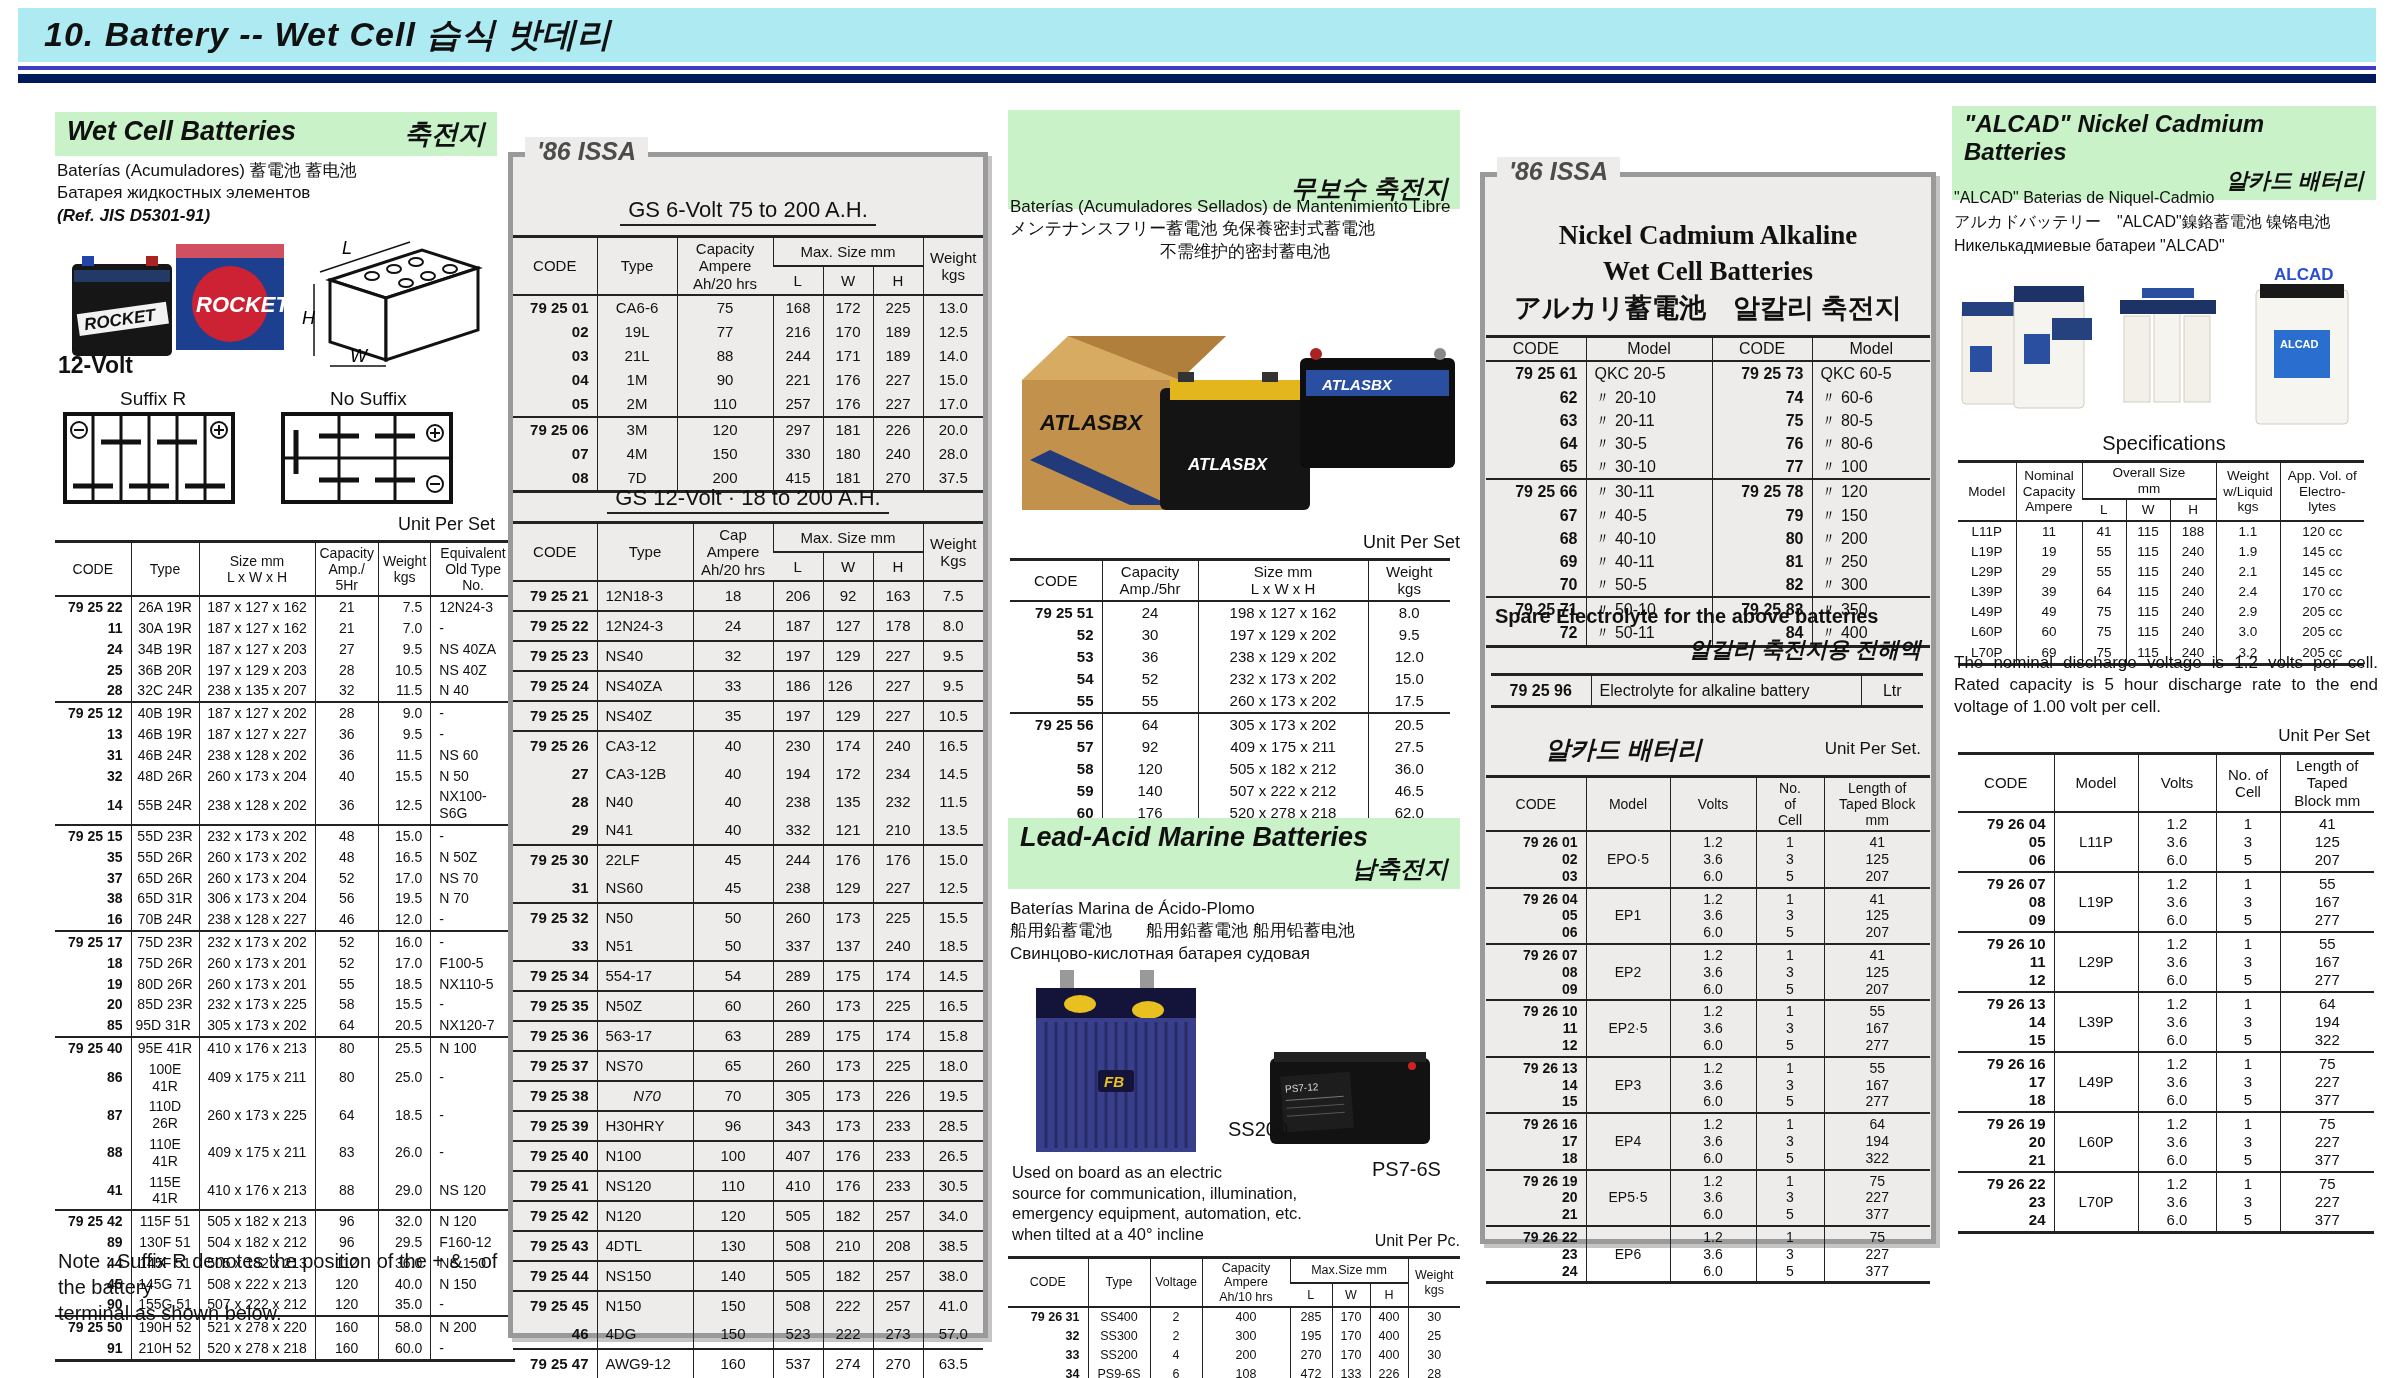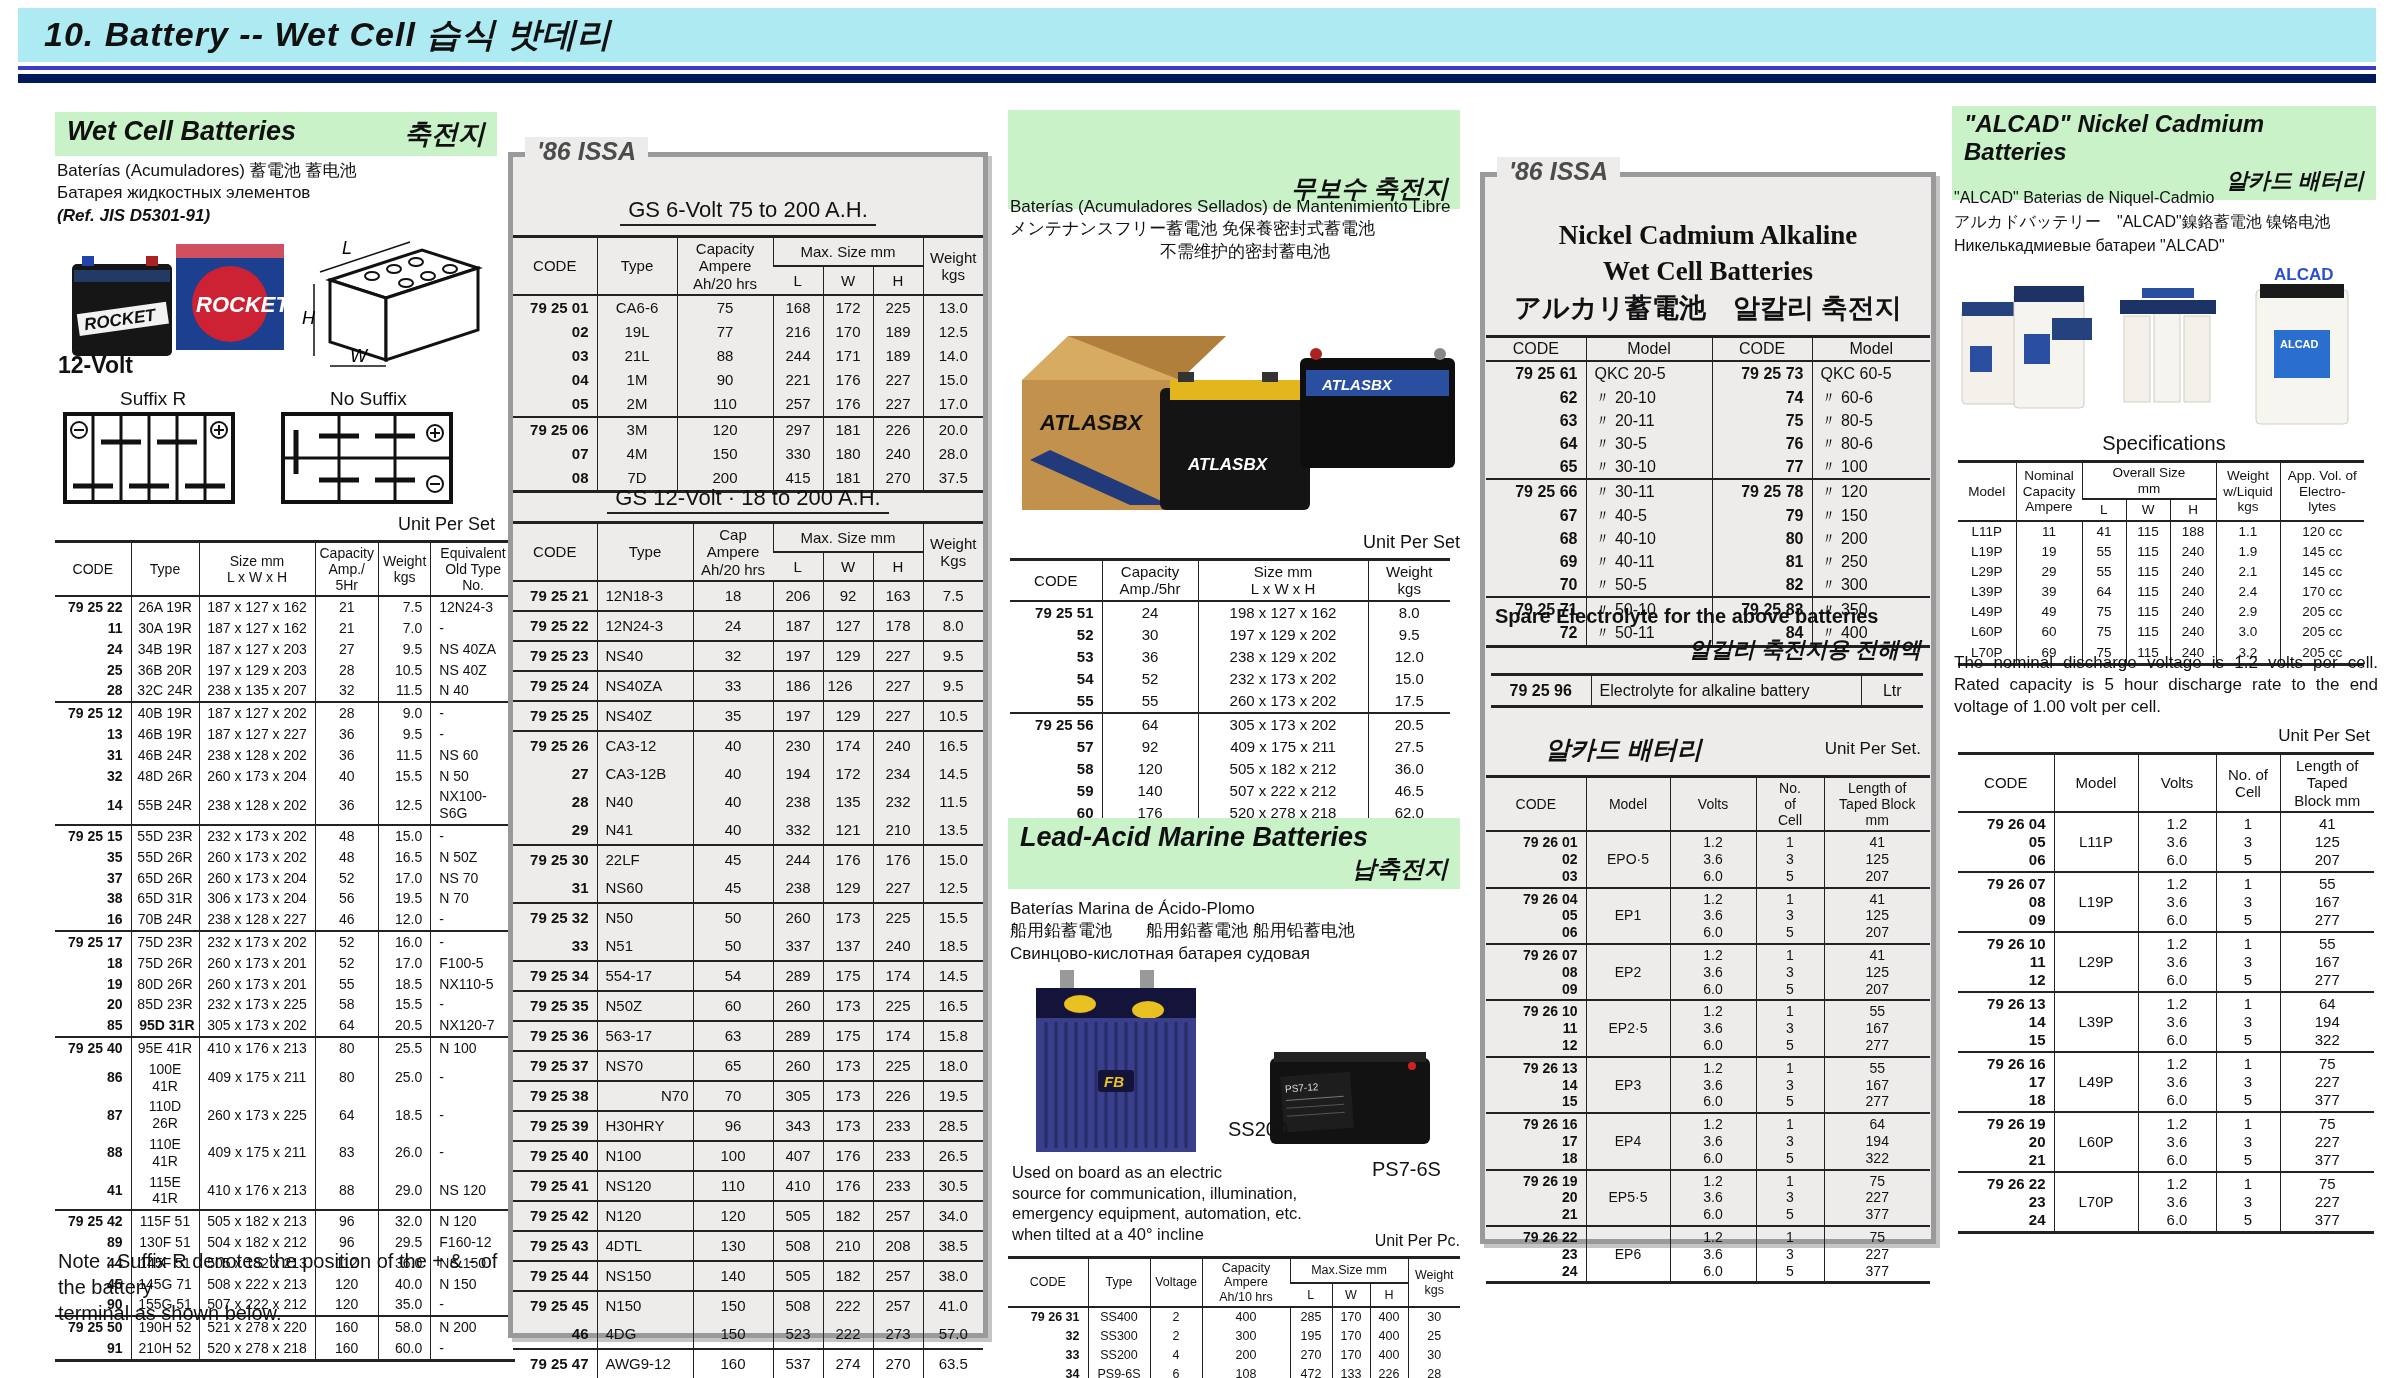--- a/index.html
+++ b/index.html
@@ -307,21 +307,21 @@
         <tr>
           <td class="b" style="text-align: right; padding-right: 8px;">20</td>
           <td style="text-align: center;">85D 23R</td>
           <td style="text-align: center;">232 x 173 x 225</td>
           <td style="text-align: center;">58</td>
           <td style="text-align: right; padding-right: 8px;">15.5</td>
           <td style="text-align: left; padding-left: 8px;">-</td>
         </tr>
         <tr>
           <td class="b" style="text-align: right; padding-right: 8px;">85</td>
-          <td style="text-align: right; font-weight: bold;">95D 31R</td>
+          <td style="text-align: left;">95D 31R</td>
           <td style="text-align: center;">305 x 173 x 202</td>
           <td style="text-align: center;">64</td>
           <td style="text-align: right; padding-right: 8px;">20.5</td>
           <td style="text-align: left; padding-left: 8px;">NX120-7</td>
         </tr>
         <tr class="group-start">
           <td class="b" style="text-align: right; padding-right: 8px;">79 25 40</td>
           <td style="text-align: center;">95E 41R</td>
           <td style="text-align: center;">410 x 176 x 213</td>
           <td style="text-align: center;">80</td>
@@ -711,21 +711,21 @@
             <td class="b" style="text-align: right; padding-right: 8px;">79 25 37</td>
             <td style="text-align: left; padding-left: 8px;">NS70</td>
             <td style="text-align: center;">65</td>
             <td style="text-align: center;">260</td>
             <td style="text-align: center;">173</td>
             <td style="text-align: center;">225</td>
             <td style="text-align: center;">18.0</td>
           </tr>
           <tr class="group-start">
             <td class="b" style="text-align: right; padding-right: 8px;">79 25 38</td>
-            <td style="text-align: right; padding-left: 8px;">N70</td>
+            <td style="text-align: center; padding-left: 8px; font-style: italic;">N70</td>
             <td style="text-align: center;">70</td>
             <td style="text-align: center;">305</td>
             <td style="text-align: center;">173</td>
             <td style="text-align: center;">226</td>
             <td style="text-align: center;">19.5</td>
           </tr>
           <tr class="group-start">
             <td class="b" style="text-align: right; padding-right: 8px;">79 25 39</td>
             <td style="text-align: left; padding-left: 8px;">H30HRY</td>
             <td style="text-align: center;">96</td>

